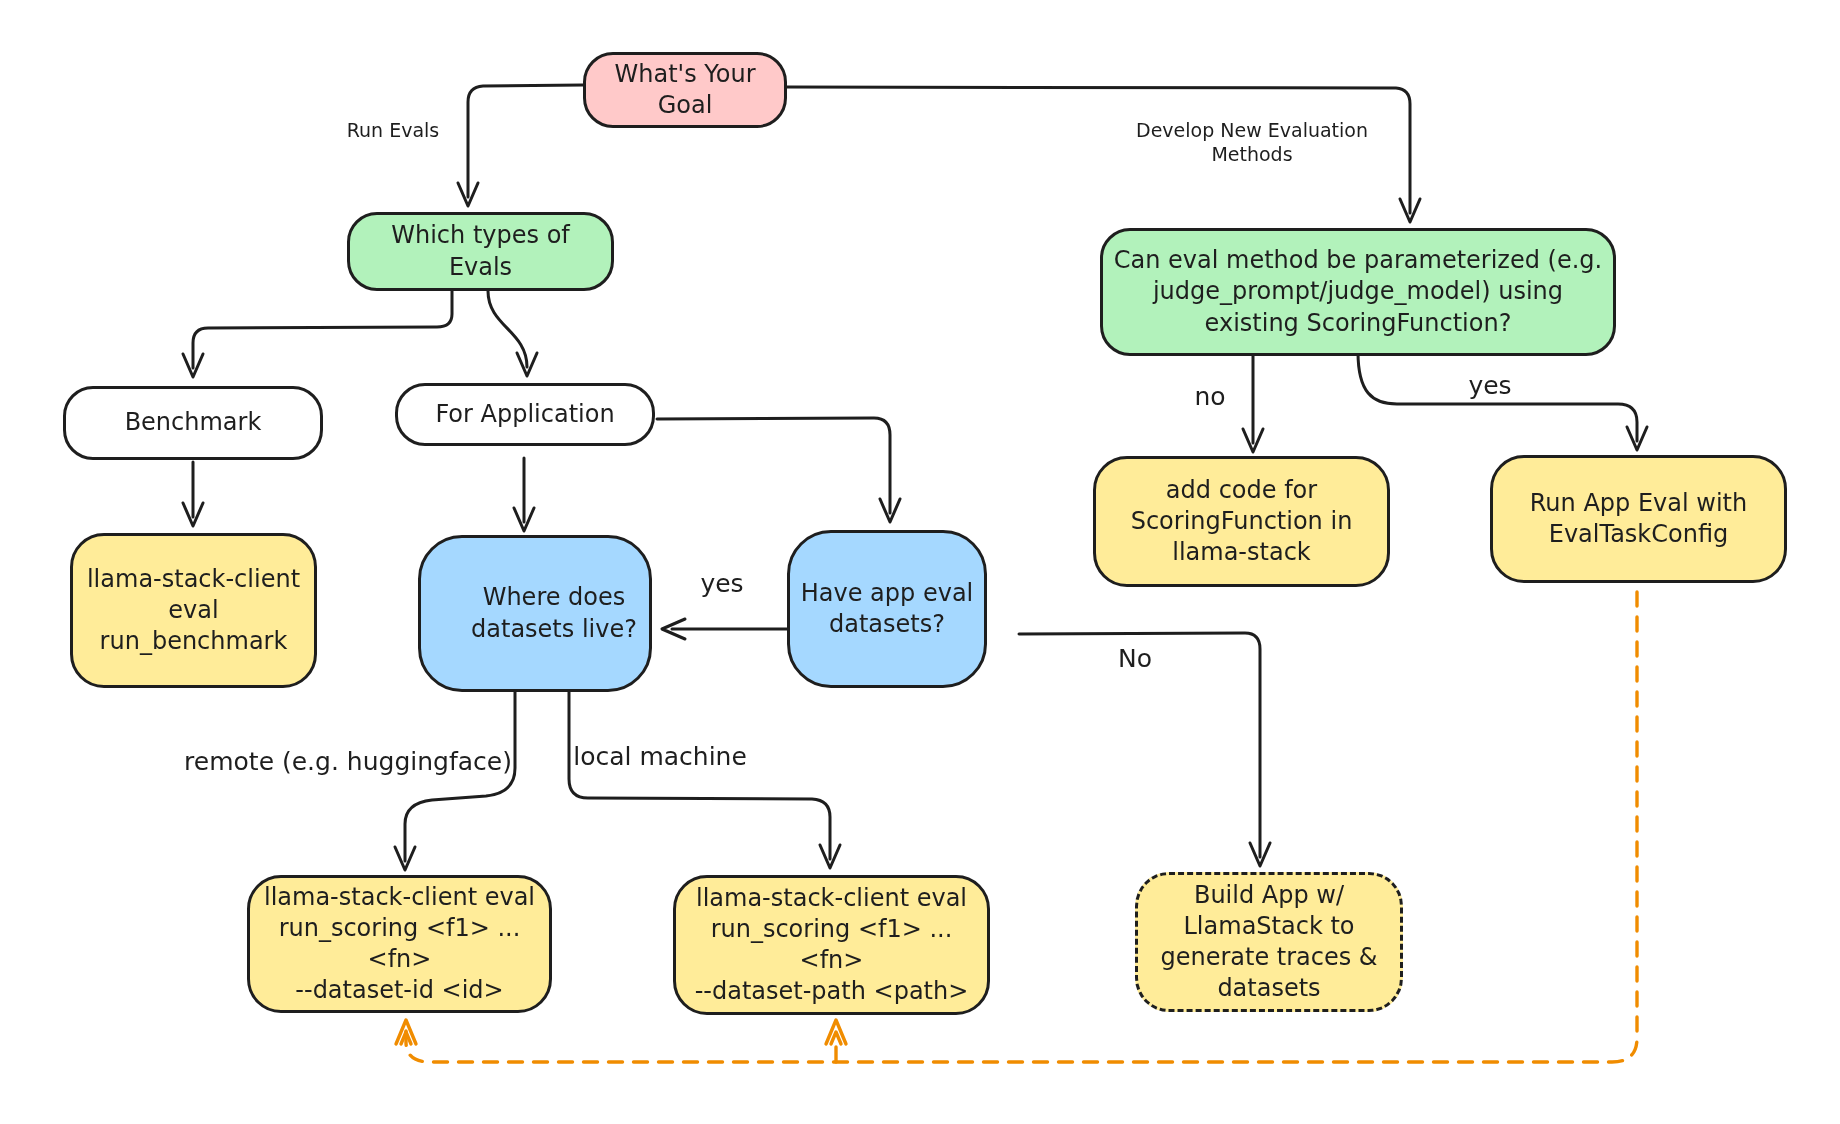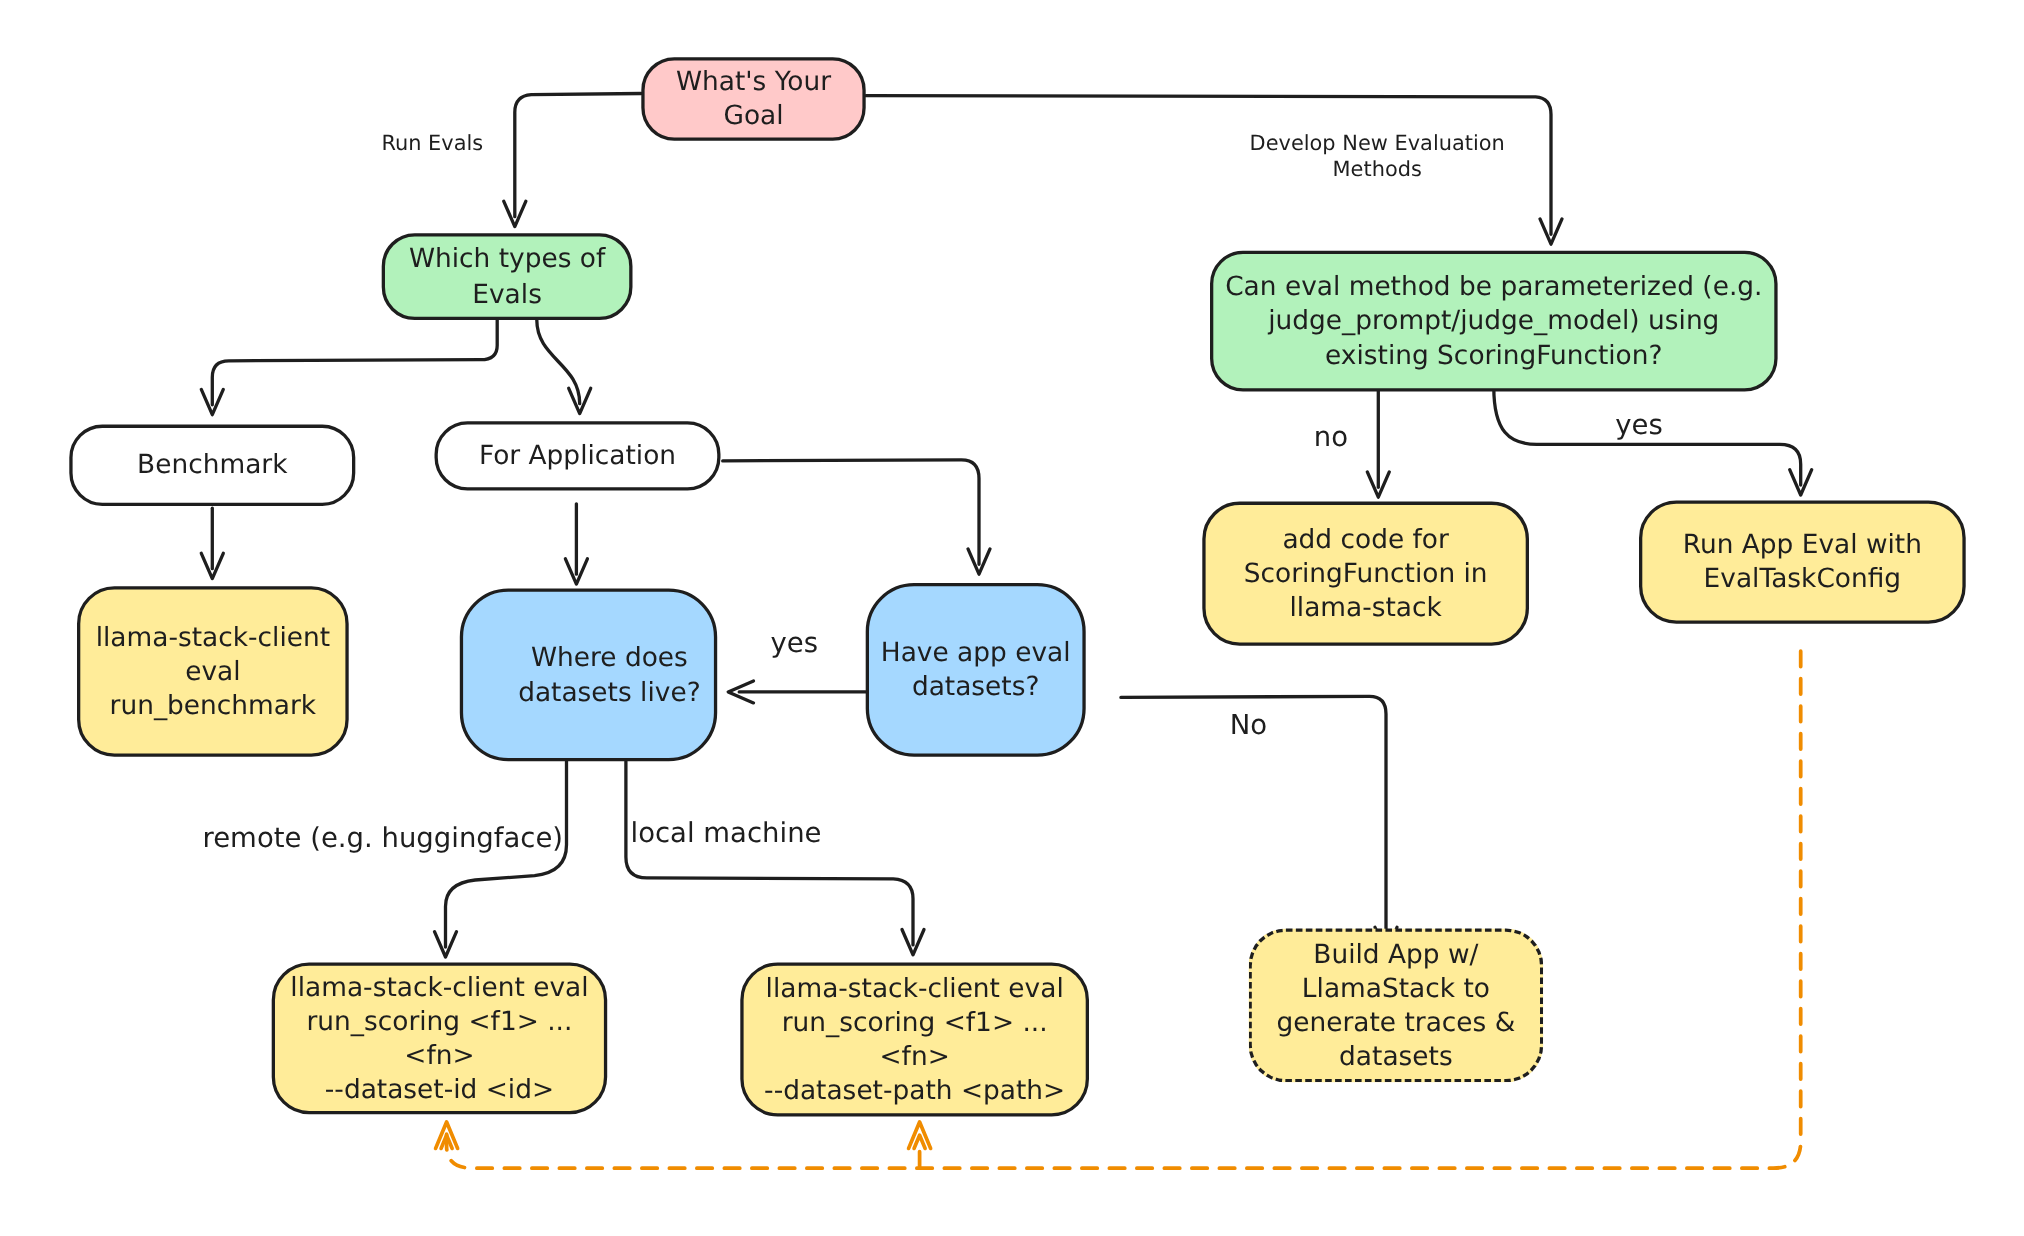--- a/index.html
+++ b/index.html
@@ -78,21 +78,21 @@
     <path class="orange" d="M 836 1062 L 836 1047"></path>
     <path class="orange" d="M 396 1044 L 406 1020 L 416 1044"></path>
     <path class="orange" d="M 401 1044 L 406 1032 L 411 1044"></path>
     <path class="orange" d="M 826 1044 L 836 1020 L 846 1044"></path>
     <path class="orange" d="M 831 1044 L 836 1032 L 841 1044"></path>
   </svg>
 
   <div class="node pink" style="left:583px;top:52px;width:204px;height:76px;">What's Your
 Goal</div>
 
-  <div class="node green" style="left:347px;top:212px;width:228px;height:79px;">Which types of
+  <div class="node green" style="left:347px;top:212px;width:267px;height:79px;">Which types of
 Evals</div>
 
   <div class="node white" style="left:63px;top:386px;width:260px;height:74px;">Benchmark</div>
 
   <div class="node white" style="left:395px;top:383px;width:260px;height:63px;">For Application</div>
 
   <div class="node yellow" style="left:70px;top:533px;width:247px;height:155px;">llama-stack-client
 eval run_benchmark</div>
 
   <div class="node blue" style="left:418px;top:535px;width:234px;height:157px;padding-left:48px;">Where does
@@ -102,32 +102,32 @@
 datasets?</div>
 
   <div class="node green" style="left:1100px;top:228px;width:516px;height:128px;">Can eval method be parameterized (e.g.
 judge_prompt/judge_model) using
 existing ScoringFunction?</div>
 
   <div class="node yellow" style="left:1093px;top:456px;width:297px;height:131px;">add code for
 ScoringFunction in
 llama-stack</div>
 
-  <div class="node yellow" style="left:1490px;top:455px;width:297px;height:112px;">Run App Eval with
+  <div class="node yellow" style="left:1490px;top:455px;width:297px;height:128px;">Run App Eval with
 EvalTaskConfig</div>
 
   <div class="node yellow" style="left:247px;top:875px;width:305px;height:138px;">llama-stack-client eval
 run_scoring &lt;f1&gt; ... &lt;fn&gt;
 --dataset-id &lt;id&gt;</div>
 
   <div class="node yellow" style="left:673px;top:875px;width:317px;height:140px;">llama-stack-client eval
 run_scoring &lt;f1&gt; ... &lt;fn&gt;
 --dataset-path &lt;path&gt;</div>
 
-  <div class="node yellow dashed" style="left:1135px;top:844px;width:268px;height:140px;">Build App w/
+  <div class="node yellow dashed" style="left:1135px;top:872px;width:268px;height:140px;">Build App w/
 LlamaStack to
 generate traces &amp;
 datasets</div>
 
   <div class="edge-label" style="left:393px;top:131px;">Run Evals</div>
 
   <div class="edge-label" style="left:1252px;top:143px;">Develop New Evaluation
 Methods</div>
 
   <div class="edge-label small-label" style="left:1210px;top:397px;">no</div>

